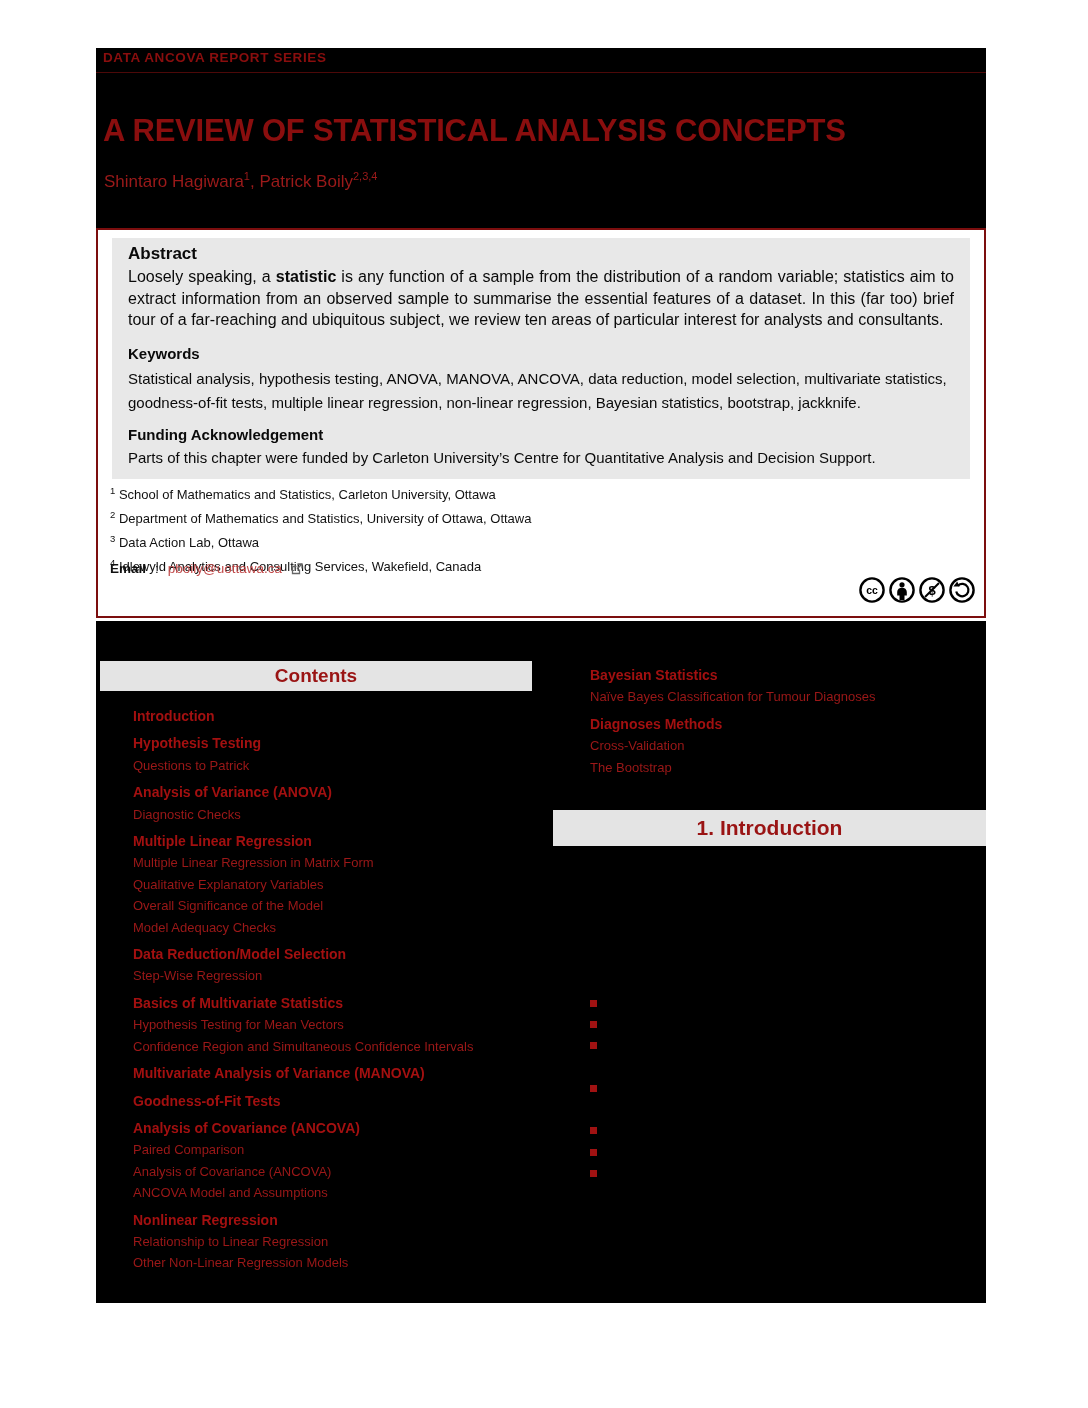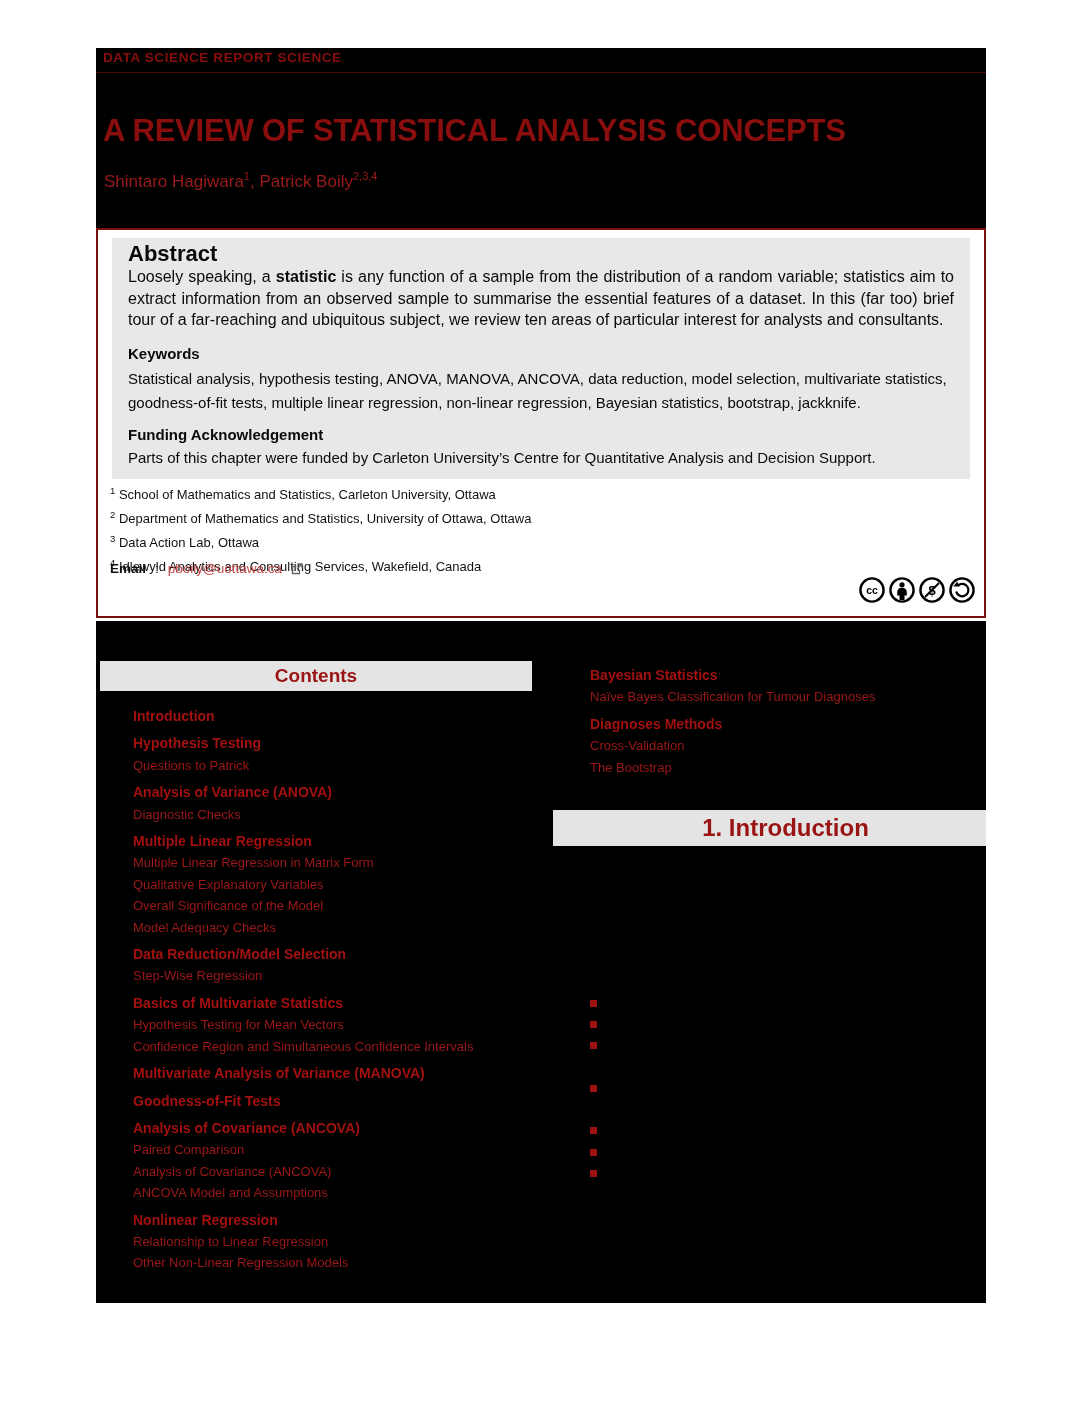--- a/index.html
+++ b/index.html
@@ -11,58 +11,58 @@
   .banner{position:absolute;left:96px;top:48px;width:890px;height:180px;background:var(--banner-bg,#000);}
   .series{position:absolute;left:7px;top:2px;font-size:13.5px;font-weight:bold;letter-spacing:.6px;color:var(--title-red,#8a0e0e);}
   .series-rule{position:absolute;left:0;top:24px;width:100%;height:1px;background:#4d0909;}
   .title{position:absolute;left:7px;top:65px;margin:0;font-size:31px;line-height:36px;font-weight:bold;letter-spacing:-.2px;color:var(--title-red,#8a0e0e);white-space:nowrap;}
   .authors{position:absolute;left:8px;top:122px;font-size:17px;color:#9c1a1a;}
   .authors sup{font-size:11px;}
 
   
   .infobox{position:absolute;left:96px;top:228px;width:890px;height:390px;box-sizing:border-box;background:#fff;border:2px solid var(--box-border-red,#7c0e0e);}
   .graybox{position:absolute;left:14px;top:8px;width:858px;box-sizing:border-box;background:var(--abstract-box-bg,#e8e8e8);padding:6px 16px 12px 16px;color:#0a0a0a;}
-  .abs-h{font-size:22px;font-weight:bold;line-height:20px;}
+  .abs-h{font-size:17px;font-weight:bold;line-height:20px;}
   .abs-p{margin:2px 0 0 0;font-size:16px;line-height:21.5px;text-align:justify;}
   .kw-h{margin-top:14px;font-size:15px;font-weight:bold;line-height:18px;}
   .kw-p{margin:4px 0 0 0;font-size:15px;line-height:24.5px;}
   .fund-h{margin-top:10px;font-size:15px;font-weight:bold;line-height:18px;}
   .fund-p{margin:4px 0 0 0;font-size:15px;line-height:19px;}
 
   .footnotes{position:absolute;left:12px;top:251px;color:#111;}
   .fn{font-size:13px;line-height:19.6px;}
   .fn sup{font-size:9.5px;}
   .email-line{position:absolute;left:12px;top:331px;font-size:13.5px;color:#111;display:flex;align-items:center;gap:9px;}
   .email-link{color:var(--email-link-red,#c14949);text-decoration:none;cursor:pointer;}
   .license{position:absolute;right:8px;top:346px;display:flex;gap:2px;cursor:pointer;}
   .license svg{display:block;}
 
   
   .dark{position:absolute;left:96px;top:621px;width:890px;height:682px;background:var(--banner-bg,#000);overflow:hidden;}
   .bar{background:var(--section-bar-bg,#e4e4e4);display:flex;align-items:center;justify-content:center;font-weight:bold;color:var(--section-bar-text,#9a1414);}
   .contents-bar{position:absolute;left:4px;top:40px;width:432px;height:30px;font-size:19px;}
-  .intro-bar{position:absolute;left:457px;top:189px;width:433px;height:36px;font-size:24px;padding-left:16px;}
+  .intro-bar{position:absolute;left:457px;top:189px;width:433px;height:36px;font-size:21px;}
 
   .toc{position:absolute;}
   .toc-left{left:37px;top:85px;width:480px;}
   .toc-right{left:494px;top:44px;width:396px;}
   .toc-item{white-space:nowrap;font-size:13px;line-height:21.4px;color:var(--toc-subsection-red,#9c1818);cursor:pointer;}
   .toc-item.sec{font-size:14px;font-weight:bold;margin-top:6px;color:var(--toc-section-red,#a31010);}
   .toc .toc-item:first-child{margin-top:0;}
 
   .bullets{position:absolute;left:494px;top:0;width:10px;height:100%;}
   .bullet{position:absolute;left:0;width:7px;height:7px;background:var(--bullet-red,#a01212);}
 </style>
 </head>
 <body>
 
 <div class="page">
 
   <div class="banner">
-    <div class="series">DATA SCIENCE REPORT SCIENCE</div>
+    <div class="series">DATA ANCOVA REPORT SERIES</div>
     <div class="series-rule"></div>
     <h1 class="title">A REVIEW OF STATISTICAL ANALYSIS CONCEPTS</h1>
     <div class="authors" id="authors"><span>Shintaro Hagiwara</span><sup>1</sup>, <span>Patrick Boily</span><sup>2,3,4</sup></div>
   </div>
 
   <div class="infobox">
     <div class="graybox">
       <div class="abs-h">Abstract</div>
       <p class="abs-p"><span>Loosely speaking, a </span><b>statistic</b><span> is any function of a sample from the distribution of a random variable; statistics aim to extract information from an observed sample to summarise the essential features of a dataset. In this (far too) brief tour of a far-reaching and ubiquitous subject, we review ten areas of particular interest for analysts and consultants.</span></p>
       <div class="kw-h">Keywords</div>

